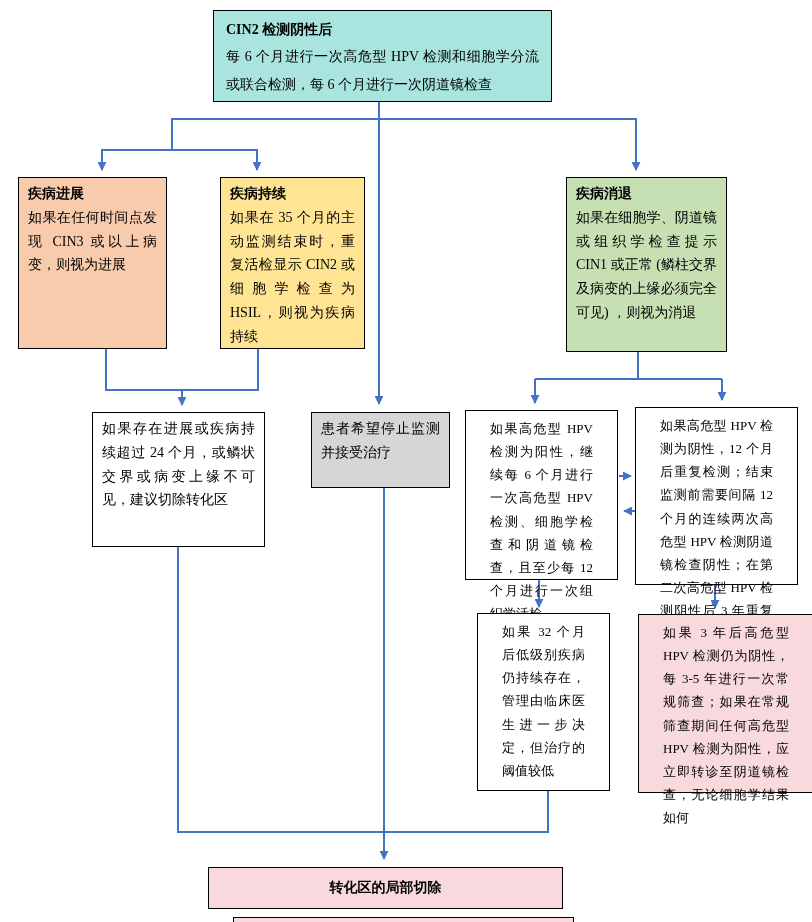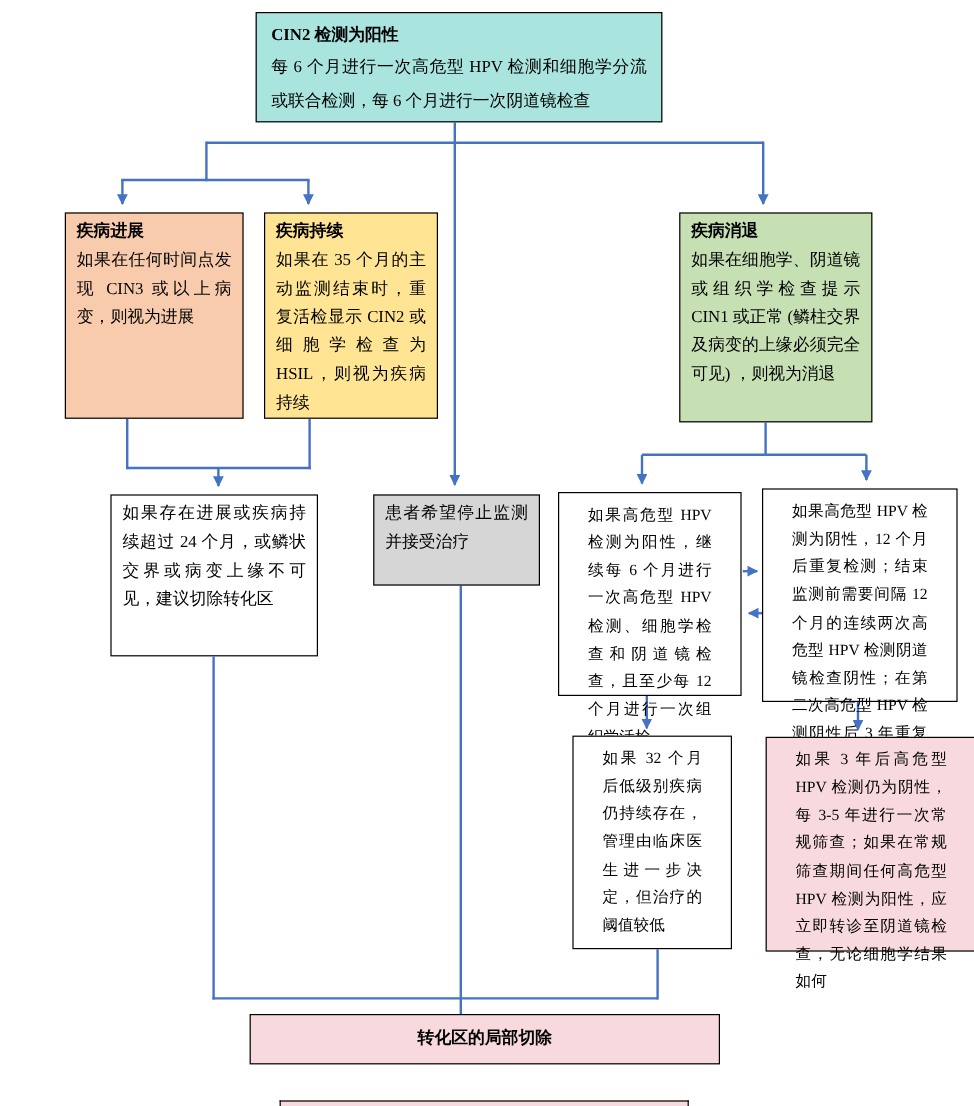--- a/index.html
+++ b/index.html
@@ -7,21 +7,21 @@
   body{font-family:"Liberation Serif","DejaVu Serif",serif;color:#000;}
   .canvas{position:relative;width:812px;height:922px;background:#fff;overflow:hidden;}
   .connector-layer{position:absolute;left:0;top:0;z-index:1;}
   .c{stroke:var(--arrow,#4472C4);stroke-width:2;fill:none;}
   .arrowhead{fill:var(--arrow,#4472C4);}
   .node{position:absolute;z-index:2;box-sizing:border-box;border:1.5px solid var(--border,#000);
         background:var(--fill-white,#fff);padding:4px 9px;font-size:14px;line-height:1.7;}
   .node .title{font-weight:bold;}
   .node .body{text-align:justify;}
   .fill-surveillance{background:var(--fill-surveillance,#A9E4DF);}
-  .fill-progression{background:var(--fill-progression,#F8CBAD);margin-left:36px;}
+  .fill-progression{background:var(--fill-progression,#F8CBAD);}
   .fill-persistence{background:var(--fill-persistence,#FFE593);margin-left:28px;}
   .fill-regression{background:var(--fill-regression,#C6E0B4);}
   .fill-stop{background:var(--fill-stop,#D6D6D6);}
   .fill-pink{background:var(--fill-pink,#F8DADE);}
   .node-surveillance{line-height:1.95;padding:5px 12px;}
   .small{font-size:13px;line-height:1.78;padding:6px 24px;}
   .node-final{display:flex;align-items:center;justify-content:center;font-weight:bold;padding:0;}
   .partial-strip{border-bottom:none;padding:0;}
 </style>
 </head>
@@ -61,21 +61,21 @@
     <line class="c" x1="539" y1="580" x2="539" y2="607" marker-end="url(#ah)"></line>
     <line class="c" x1="715" y1="585" x2="715" y2="608" marker-end="url(#ah)"></line>
 
     <line class="c" x1="178" y1="547" x2="178" y2="833"></line>
     <line class="c" x1="177" y1="832" x2="548" y2="832"></line>
     <line class="c" x1="548" y1="791" x2="548" y2="833"></line>
     <line class="c" x1="384" y1="488" x2="384" y2="859" marker-end="url(#ah)"></line>
   </svg>
 
   <div class="node fill-surveillance node-surveillance" style="left:213px;top:10px;width:339px;height:92px">
-    <div class="title">CIN2 检测为阳性</div>
+    <div class="title">CIN2 检测阴性后</div>
     <div class="body">每 6 个月进行一次高危型 HPV 检测和细胞学分流或联合检测，每 6 个月进行一次阴道镜检查</div>
   </div>
 
   <div class="node fill-progression" style="left:18px;top:177px;width:149px;height:172px">
     <div class="title">疾病进展</div>
     <div class="body">如果在任何时间点发现 CIN3 或以上病变，则视为进展</div>
   </div>
 
   <div class="node fill-persistence" style="left:192px;top:177px;width:145px;height:172px">
     <div class="title">疾病持续</div>
@@ -104,19 +104,19 @@
   </div>
 
   <div class="node small" style="left:477px;top:613px;width:133px;height:178px">
     <div class="body">如果 32 个月后低级别疾病仍持续存在，管理由临床医生进一步决定，但治疗的阈值较低</div>
   </div>
 
   <div class="node small fill-pink" style="left:638px;top:614px;width:176px;height:179px">
     <div class="body">如果 3 年后高危型 HPV 检测仍为阴性，每 3-5 年进行一次常规筛查；如果在常规筛查期间任何高危型 HPV 检测为阳性，应立即转诊至阴道镜检查，无论细胞学结果如何</div>
   </div>
 
-  <div class="node fill-pink node-final" style="left:208px;top:845px;width:392px;height:42px">
+  <div class="node fill-pink node-final" style="left:208px;top:867px;width:355px;height:42px">
     <div>转化区的局部切除</div>
   </div>
 
   <div class="node fill-pink partial-strip" style="left:233px;top:917px;width:341px;height:5px"></div>
 
 </div>
 
 </body></html>

